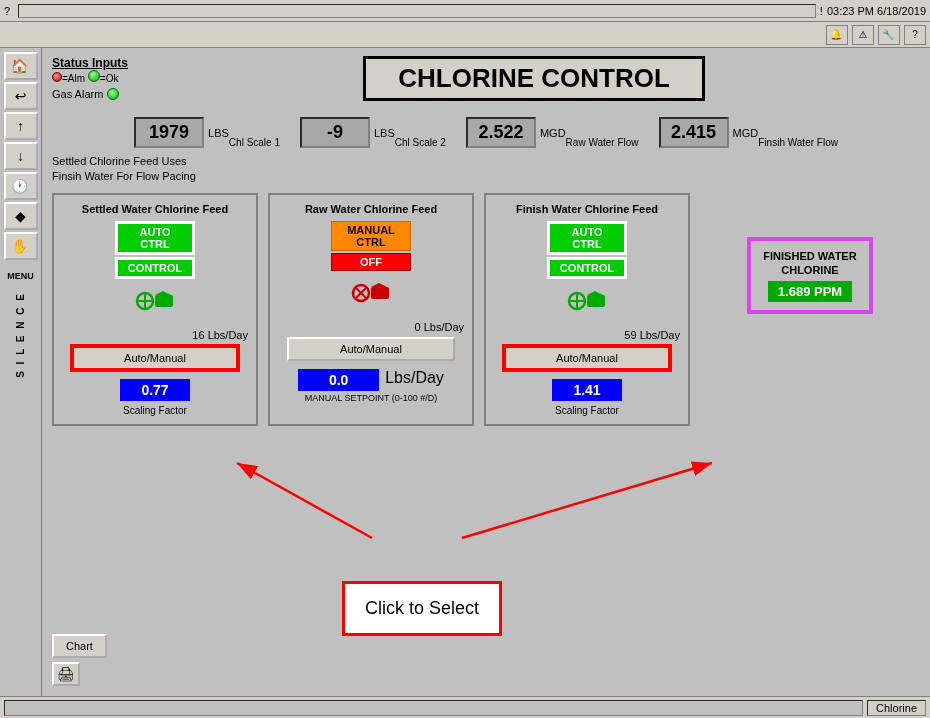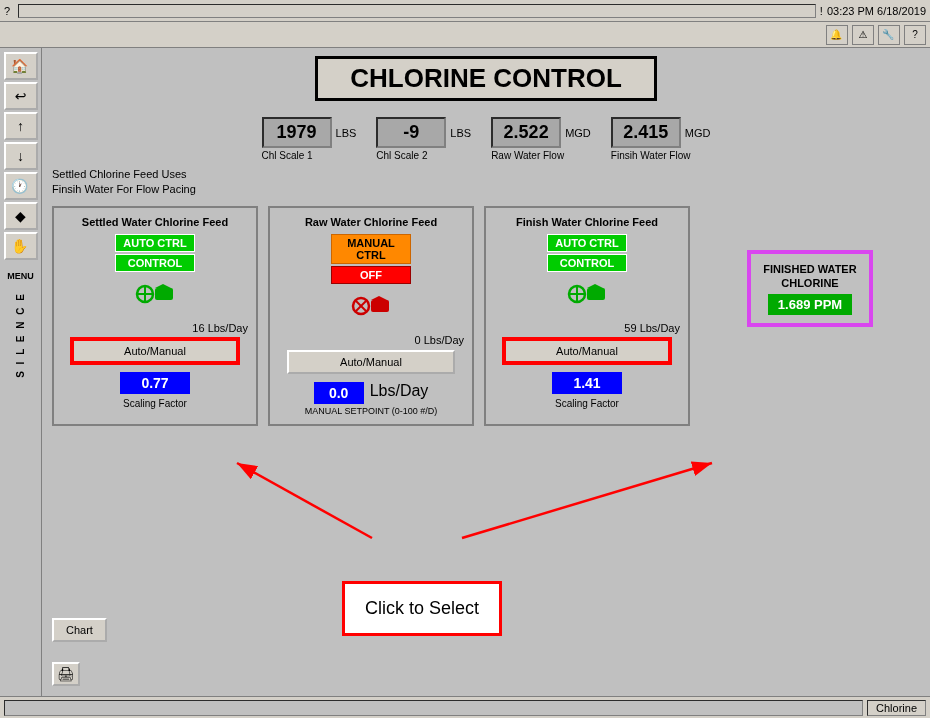--- a/index.html
+++ b/index.html
@@ -195,22 +195,22 @@
     
     .meter-row {
       display: flex;
       align-items: center;
       justify-content: center;
       gap: 20px;
       margin-bottom: 6px;
     }
     .meter-group {
       display: flex;
-      flex-direction: column;
-      align-items: flex-start;
+      flex-direction: row;
+      align-items: flex-end;
     }
     .meter-display {
       background: #a8a8a8;
       border: 2px inset #808080;
       padding: 3px 10px;
       font-size: 18px;
       font-weight: bold;
       color: #000;
       min-width: 70px;
       text-align: center;
@@ -258,21 +258,21 @@
       color: #000;
       text-align: center;
       margin-bottom: 6px;
       font-weight: bold;
     }
     .ctrl-btn-green {
       background: #00cc00;
       color: #fff;
       font-weight: bold;
       font-size: 11px;
-      border: 1px solid #ffffff;
+      border: 3px solid #ffffff;
       padding: 2px 6px;
       text-align: center;
       margin: 2px auto;
       display: block;
       width: 80px;
     }
     .ctrl-btn-orange {
       background: #ff8800;
       color: #000;
       font-weight: bold;
@@ -354,21 +354,21 @@
       color: #000;
     }
     .manual-setpoint-display {
       background: #0000ff;
       color: #fff;
       font-weight: bold;
       font-size: 14px;
       padding: 3px 8px;
       text-align: center;
       display: block;
-      width: 50px;
+      width: 81px;
       margin: 4px auto 0;
     }
     .manual-setpoint-label {
       font-size: 9px;
       text-align: center;
       color: #000;
       margin-top: 2px;
     }
 
     
@@ -452,21 +452,21 @@
       background: #d4d0c8;
       border: 1px inset #808080;
       height: 16px;
       display: flex;
       align-items: center;
     }
 
     
     .chart-btn {
       position: absolute;
-      bottom: 54px;
+      bottom: 38px;
       left: 10px;
       padding: 4px 12px;
       background: #d4d0c8;
       border: 2px outset #fff;
       font-size: 11px;
       cursor: pointer;
     }
     .print-btn {
       position: absolute;
       bottom: 10px;
@@ -515,20 +515,31 @@
     <div class="sidebar-btn">🕐</div>
     <div class="sidebar-btn">◆</div>
     <div class="sidebar-btn">✋</div>
     <div class="sidebar-menu">MENU</div>
     <div class="sidebar-silence">S I L E N C E</div>
   </div>
 
   <div class="content">
 
     <div class="status-area">
+      <div class="status-inputs">
+        <span class="status-title">Status Inputs</span>
+        <span class="status-legend">
+          <span class="led-red"></span>=Alm
+          <span class="led-green"></span>=Ok
+        </span>
+        <div class="gas-alarm">
+          <span>Gas Alarm</span>
+          <span class="led-green"></span>
+        </div>
+      </div>
 
       <div class="page-title" style="flex:1;">
         <h1>CHLORINE CONTROL</h1>
       </div>
     </div>
 
     <div class="meter-row">
       <div class="meter-group">
         <div class="meter-with-unit">
           <div class="meter-display">1979</div>

